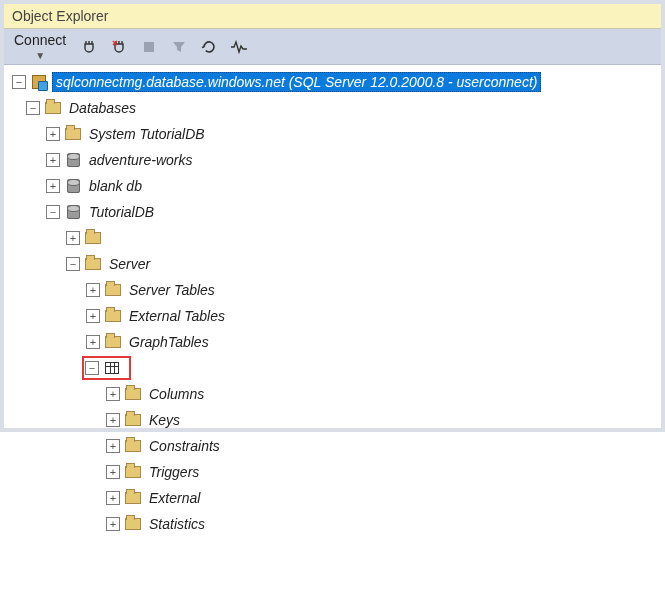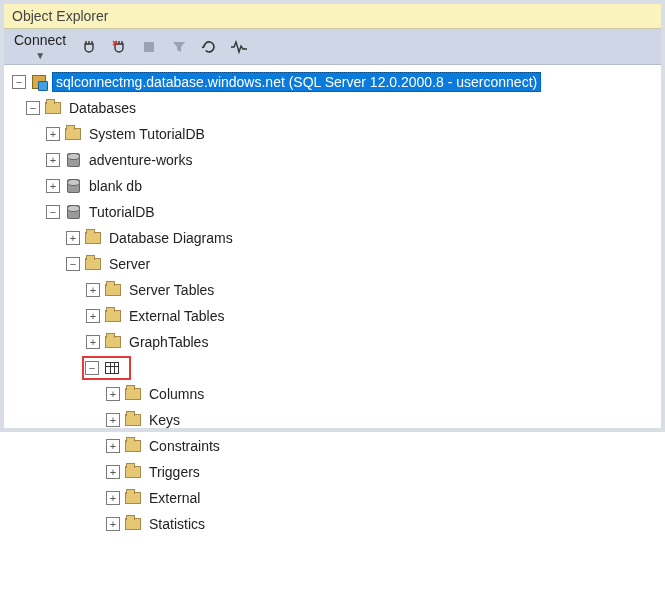--- a/index.html
+++ b/index.html
@@ -78,20 +78,21 @@
     flex-shrink: 0;
   }
   .node-icon {
     width: 18px; height: 16px;
     margin-right: 4px;
     display: flex; align-items: center; justify-content: center;
     flex-shrink: 0;
   }
   .label {
     padding: 1px 3px;
+    font-style: italic;
   }
   .row.selected .label {
     background: #0a7bdc;
     color: #fff;
     border: 1px dotted #044b86;
   }
   .highlight-box {
     border: 2px solid #e53935;
     display: inline-flex;
     align-items: center;
@@ -257,21 +258,20 @@
     </div>
 
     <div class="row">
       <span class="indent"></span>
         <span class="indent"></span>
         <span class="indent"></span>
       <span class="expander">+</span>
       <span class="node-icon">
           <span class="folder-shape"></span>
         </span>
-      <span class="label">Database Diagrams</span>
     </div>
 
     <div class="row">
       <span class="indent"></span>
         <span class="indent"></span>
         <span class="indent"></span>
       <span class="expander">−</span>
       <span class="node-icon">
           <span class="folder-shape"></span>
         </span>

